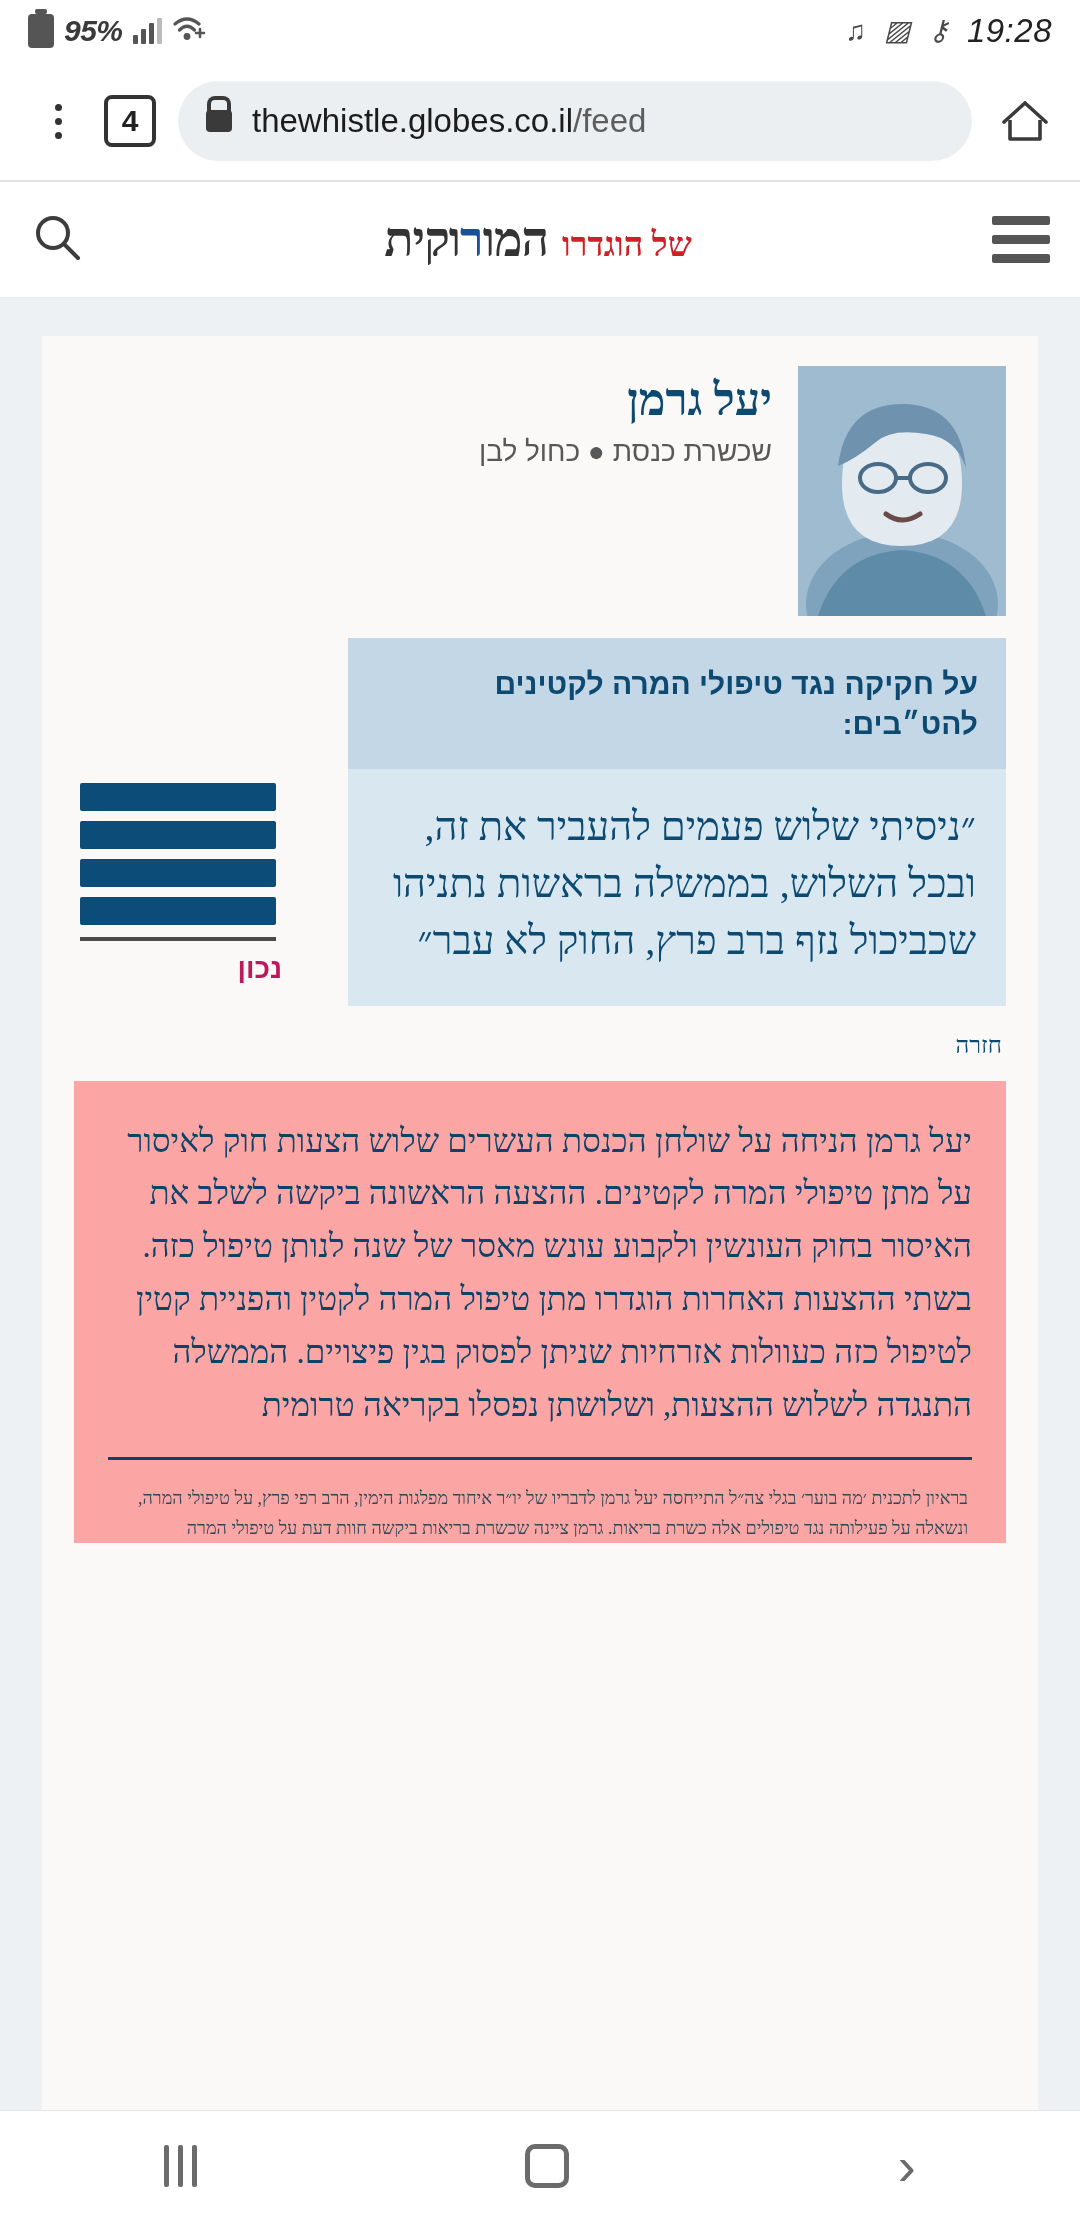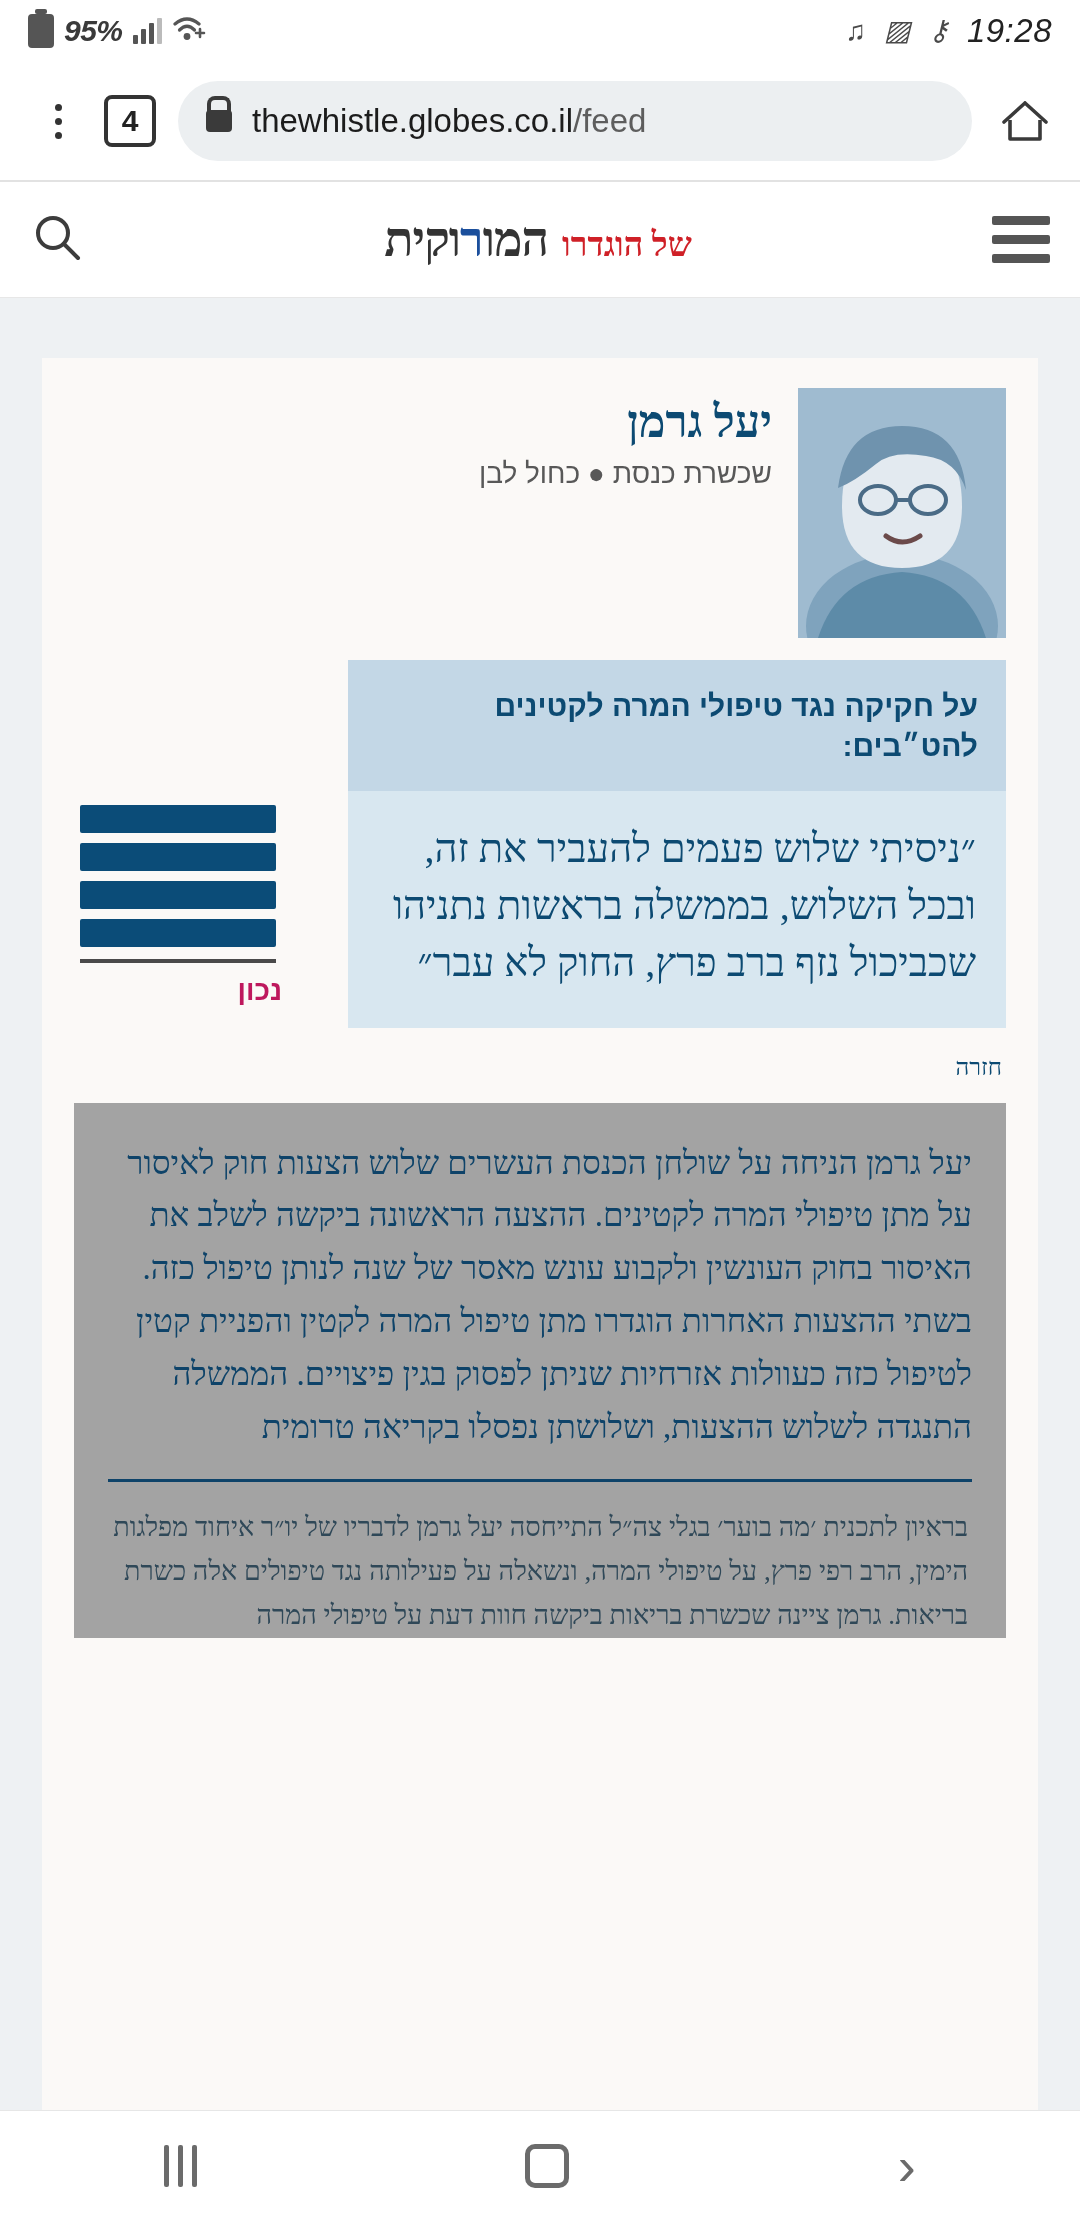--- a/index.html
+++ b/index.html
@@ -96,21 +96,21 @@
     font-size: 34px; font-weight: bold; color: #cf2027;
     font-family: "Liberation Serif", serif;
   }
   .hamburger { display: flex; flex-direction: column; gap: 10px; }
   .hamburger span { display: block; width: 58px; height: 9px; background: #555; border-radius: 2px; }
 
   
   .page {
     background: #eef1f3;
     height: calc(2220px - 62px - 120px - 116px - 110px);
-    padding: 60px 42px 0 42px;
+    padding: 38px 42px 0 42px;
     overflow: hidden;
   }
   .card {
     background: #fbf9f7;
     padding: 30px 32px 0 32px;
     height: 100%;
     overflow: hidden;
   }
 
   .profile-row { display: flex; direction: rtl; gap: 26px; }
@@ -147,30 +147,30 @@
     text-align: right; font-size: 28px; font-weight: bold; color: #be185d;
     margin-top: 12px; direction: rtl;
   }
 
   .back-link {
     font-size: 24px; color: #0c4a72; direction: rtl; text-align: right;
     padding: 26px 4px 22px 0; font-family: "Liberation Serif", serif;
   }
 
   .lead {
-    background: #a3a3a3; color: #0e4369;
+    background: #fca5a5; color: #0e4369;
     padding: 34px 34px 0 34px; direction: rtl; text-align: right;
   }
   .lead p {
     font-size: 33px; line-height: 1.6;
     font-family: "Liberation Serif", serif;
   }
   .lead hr { border: none; border-top: 3px solid #0e4369; margin: 26px 0 24px 0; }
   .body-text {
-    font-size: 27px; line-height: 1.62; color: #2f4858;
+    font-size: 18px; line-height: 1.62; color: #2f4858;
     direction: rtl; text-align: right; padding: 0 4px 0 4px;
     font-family: "Liberation Serif", serif;
   }
 
   
   .navbar {
     height: 110px; background: #fff;
     display: flex; align-items: center; justify-content: space-around;
     border-top: 1px solid #e6e6e6;
   }

